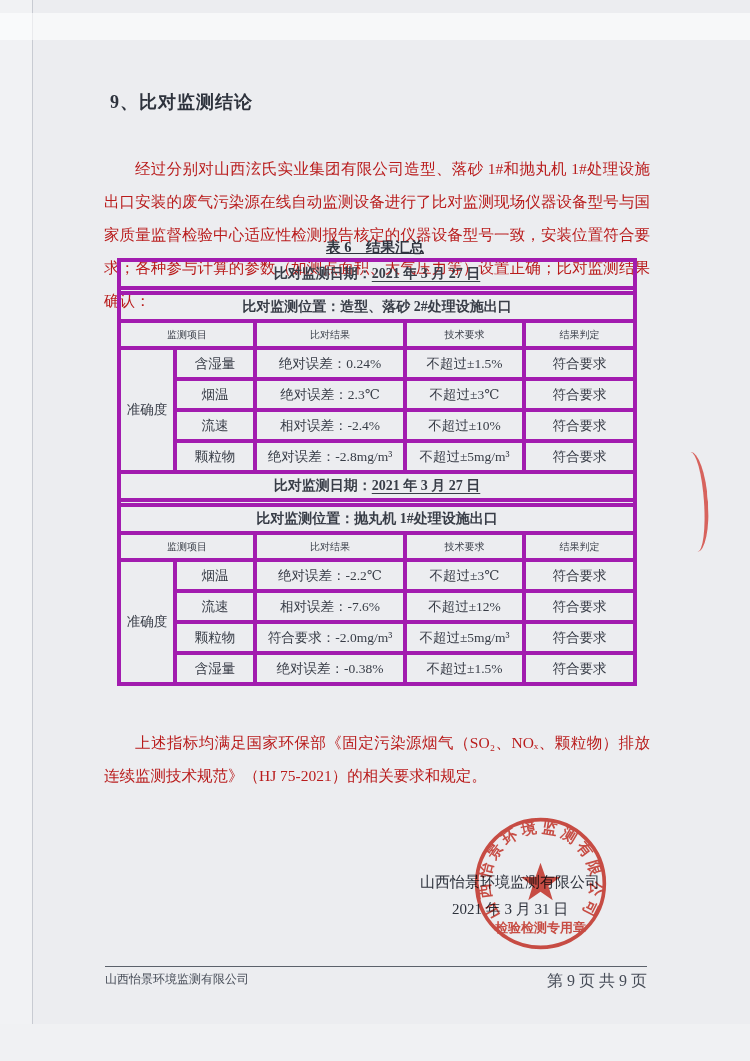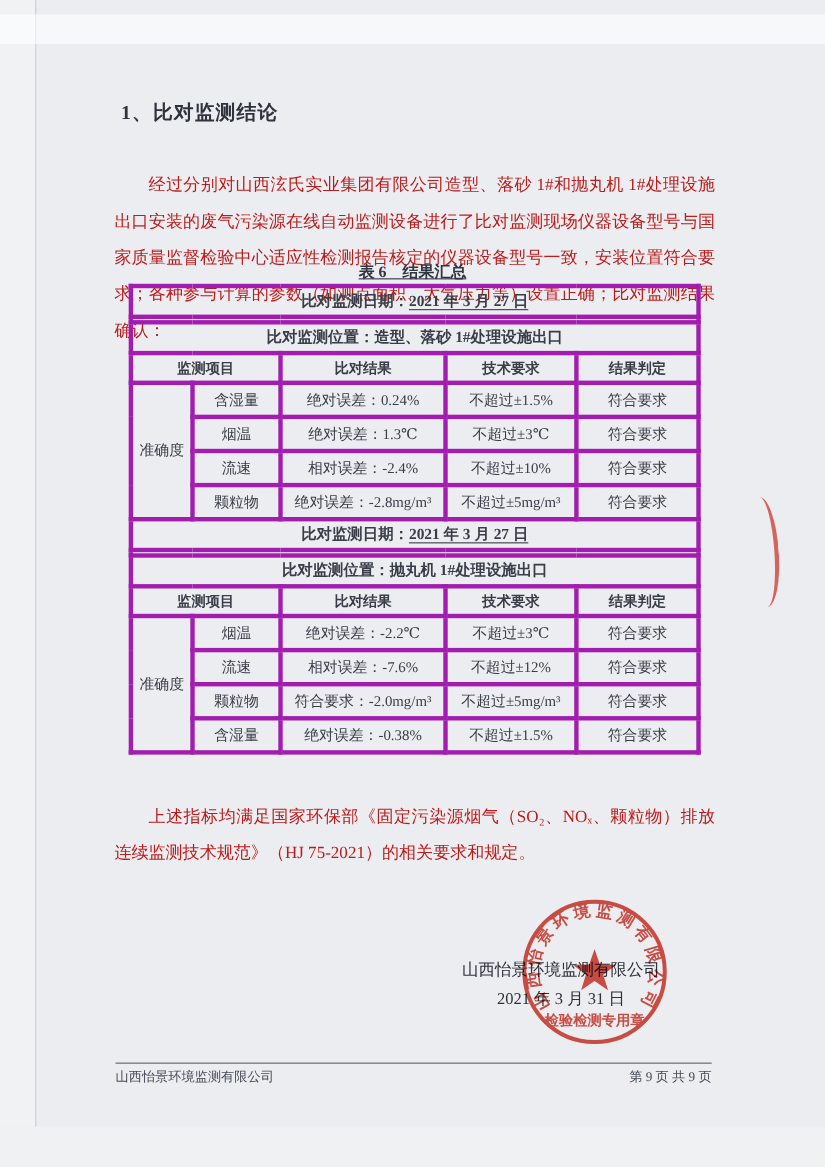--- a/index.html
+++ b/index.html
@@ -30,43 +30,43 @@
   .para-conclusion { top:698px; }
   .tbl-caption { position:absolute; left:117px; top:238px; width:516px;
     text-align:center; font-size:14.5px; font-weight:bold; color:#30353f;text-decoration:underline; }
   
   table.results { position:absolute; left:117px; top:258px; width:516px;
     border-collapse:collapse; table-layout:fixed; }
   table.results td { border:4px solid #a21caf; text-align:center;
     vertical-align:middle; font-size:13.5px; color:#383d47; padding:0 2px; }
   tr.r-span td { height:28px; font-weight:bold; font-size:14px; }
   tr.r-spacer td { height:5px; padding:0; }
-  tr.r-head td { height:27px; font-weight:bold; font-size:13px;text-align:center; }
+  tr.r-head td { height:27px; font-weight:normal; font-size:10px;text-align:center; }
   tr.r-data td { height:31px; }
   span.u { text-decoration:underline; text-underline-offset:3px; }
   
   .signature { position:absolute; left:398px; top:869px; width:224px;
     text-align:center; font-size:15px; line-height:27px; color:#2c313b; z-index:1; }
   .stamp { position:absolute; left:472px; top:815px; width:137px; height:137px;
     z-index:2; opacity:.88; mix-blend-mode:multiply; }
   
   .footer-rule { position:absolute; left:105px; top:966px; width:542px; height:1px;
     background:#5b616b; }
   .footer-left { position:absolute; left:105px; top:971px; font-size:12px; color:#464c57; }
-  .footer-right { position:absolute; right:103px; top:971px; font-size:12px; color:#464c57; }
+  .footer-right { position:absolute; right:103px; top:971px; font-size:16px; color:#464c57; }
 </style>
 </head>
 <body>
 
 <div class="scan-left-band"></div>
 <div class="scan-top-band"></div>
 <div class="scan-bottom-band"></div>
 <div class="red-edge-arc"></div>
 
-<div class="sec-title">1、比对监测结论</div>
+<div class="sec-title">9、比对监测结论</div>
 <div class="para para-intro">经过分别对山西泫氏实业集团有限公司造型、落砂 1#和抛丸机 1#处理设施出口安装的废气污染源在线自动监测设备进行了比对监测现场仪器设备型号与国家质量监督检验中心适应性检测报告核定的仪器设备型号一致，安装位置符合要求；各种参与计算的参数（如测点面积、大气压力等）设置正确；比对监测结果确认：</div>
 
 <div class="tbl-caption">表 6　结果汇总</div>
 
 <table class="results">
   <colgroup>
     <col style="width:56px">
       <col style="width:80px">
       <col style="width:150px">
     <col style="width:119px">
@@ -74,38 +74,38 @@
   </colgroup>
   <tbody>
 
     <tr class="r-span">
       <td colspan="5"><span>比对监测日期：</span><span class="u">2021 年 3 月 27 日</span></td>
     </tr>
     <tr class="r-spacer">
         <td colspan="5"></td>
       </tr>
     <tr class="r-span">
-      <td colspan="5">比对监测位置：造型、落砂 1#处理设施出口</td>
+      <td colspan="5">比对监测位置：造型、落砂 2#处理设施出口</td>
     </tr>
     <tr class="r-head">
       <td colspan="2">监测项目</td>
       <td>比对结果</td>
       <td>技术要求</td>
       <td>结果判定</td>
     </tr>
     <tr class="r-data">
       <td rowspan="4">准确度</td>
       <td>含湿量</td>
       <td>绝对误差：0.24%</td>
       <td>不超过±1.5%</td>
       <td>符合要求</td>
     </tr>
     <tr class="r-data">
       <td>烟温</td>
-      <td>绝对误差：1.3℃</td>
+      <td>绝对误差：2.3℃</td>
       <td>不超过±3℃</td>
       <td>符合要求</td>
     </tr>
     <tr class="r-data">
       <td>流速</td>
       <td>相对误差：-2.4%</td>
       <td>不超过±10%</td>
       <td>符合要求</td>
     </tr>
     <tr class="r-data">

